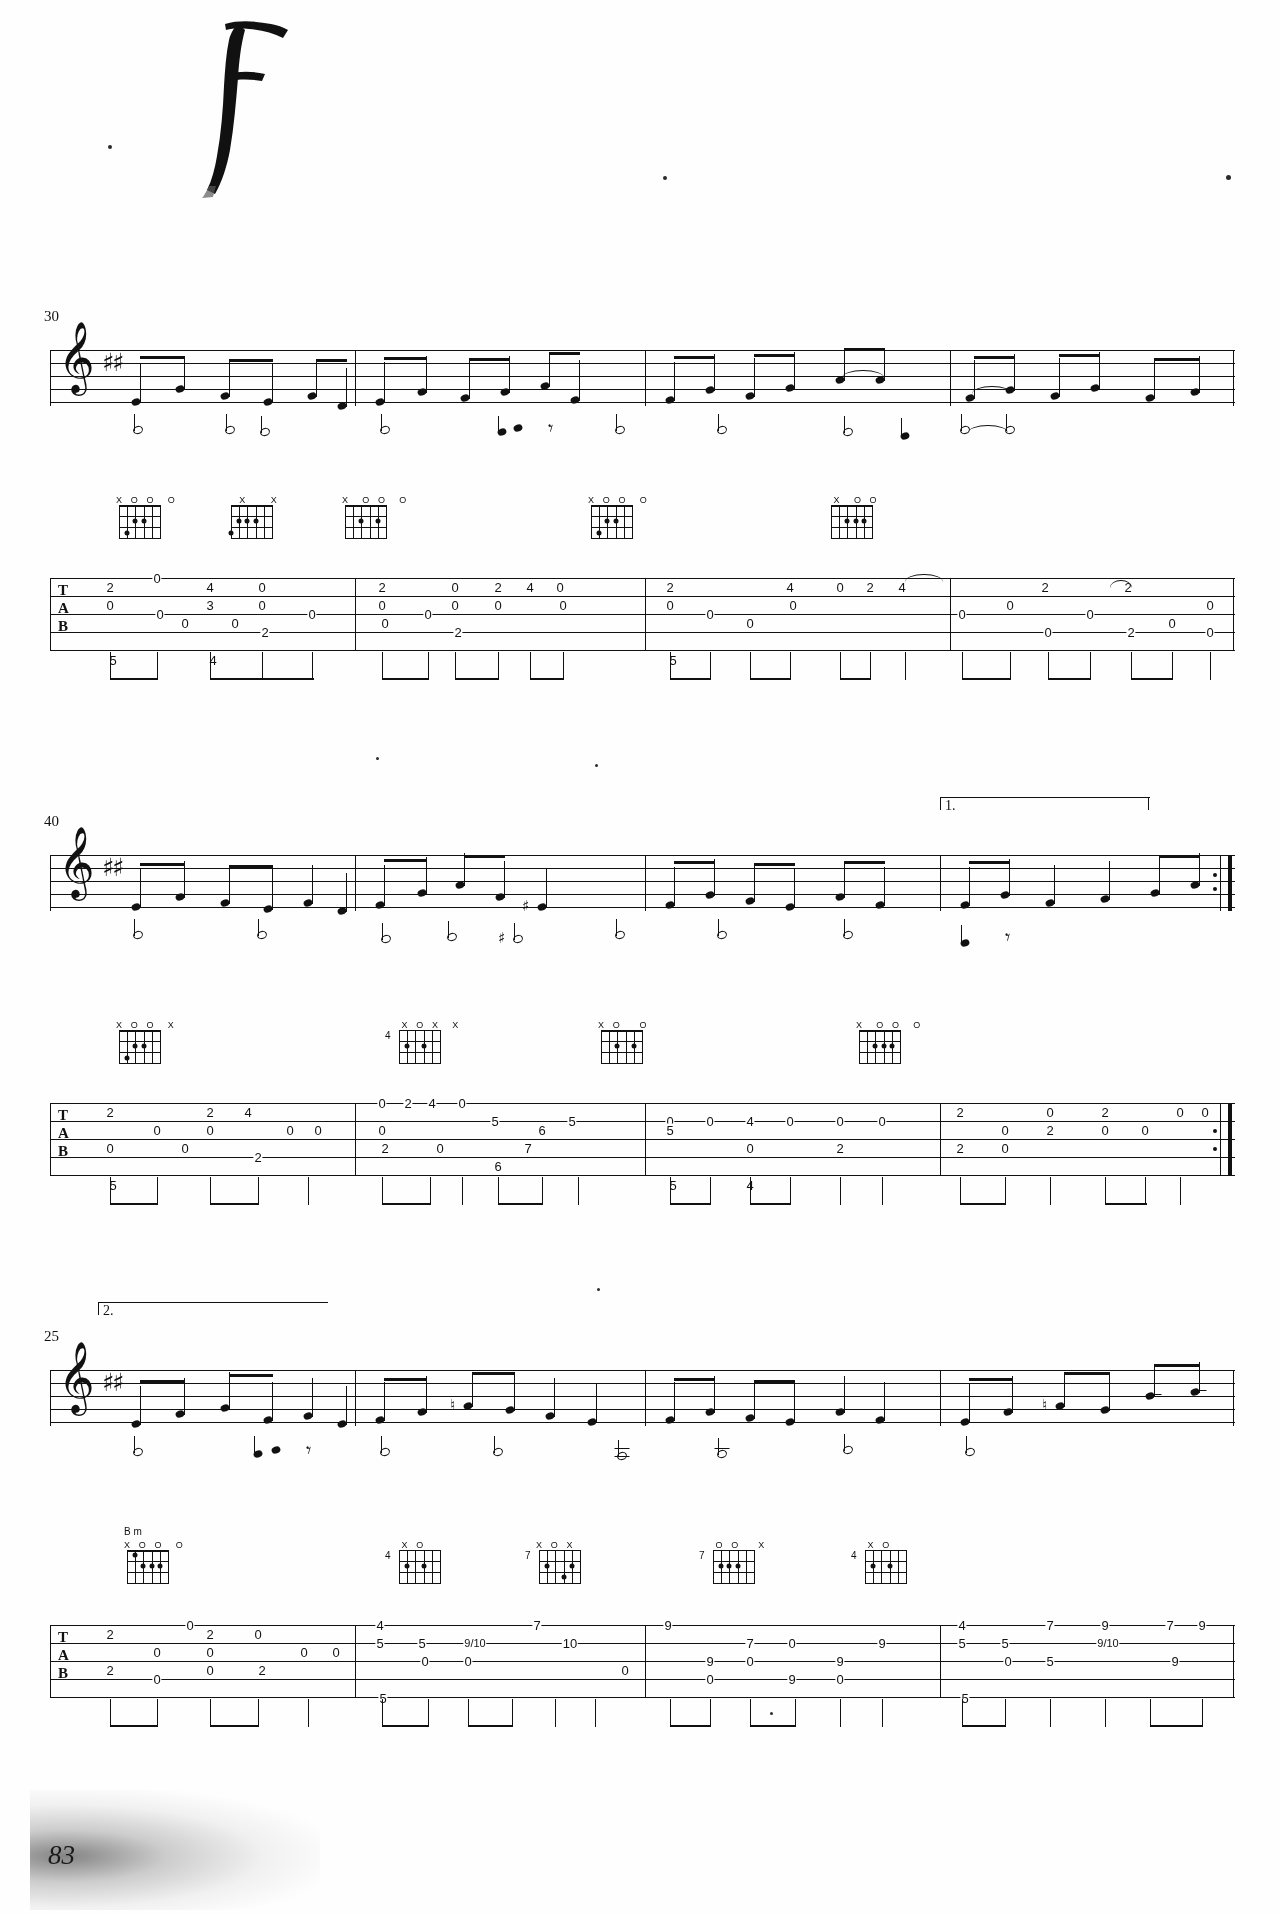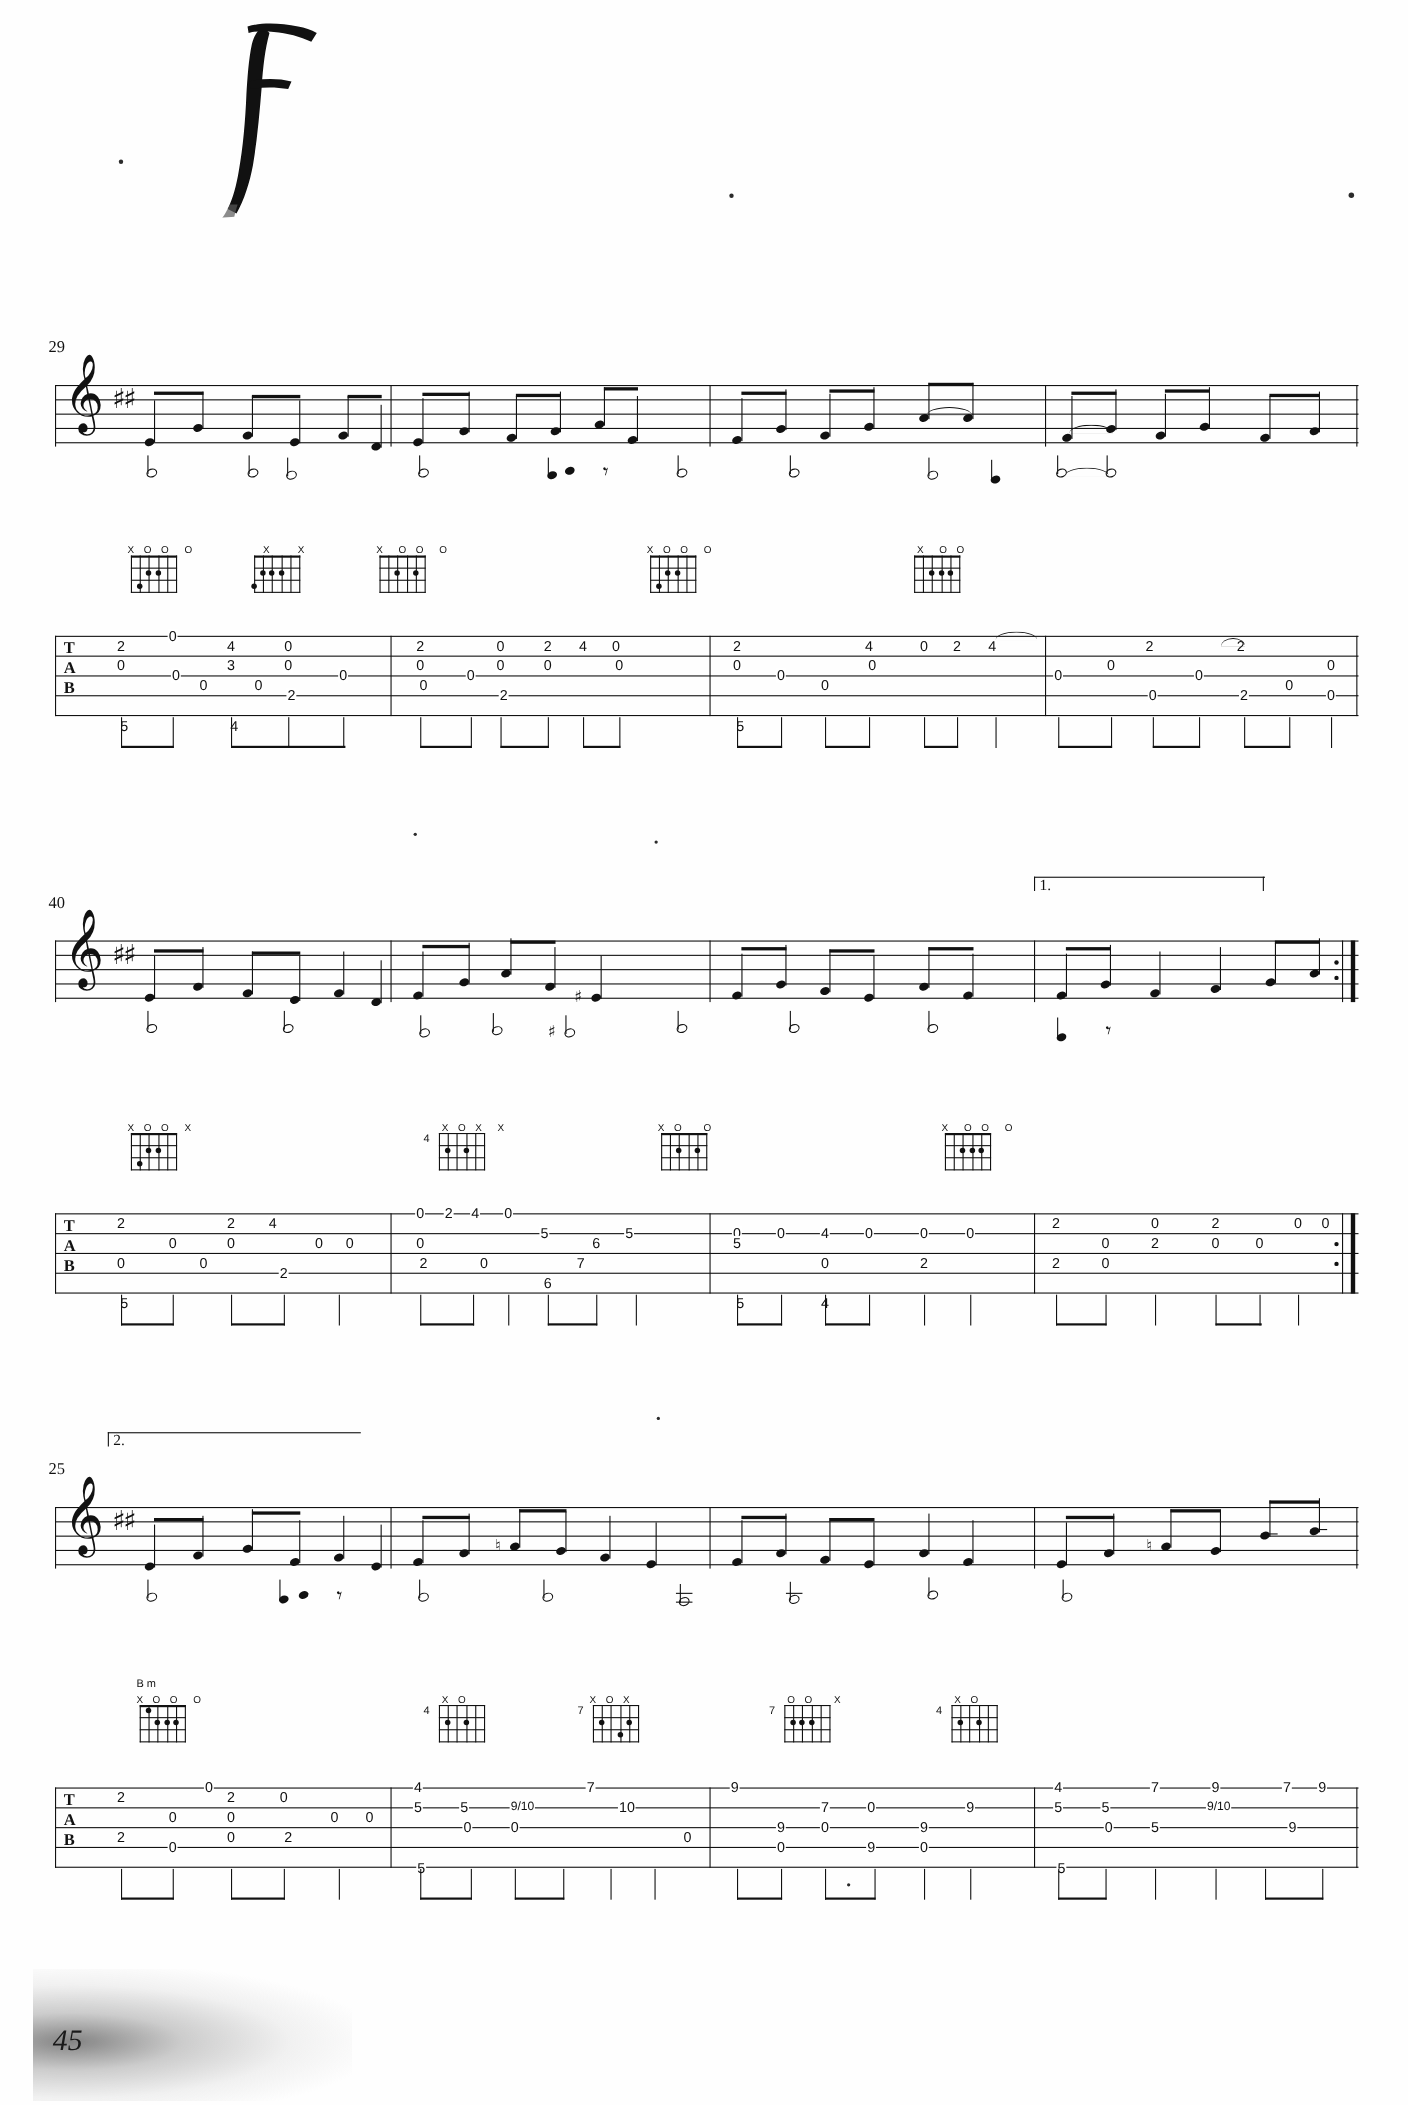--- a/index.html
+++ b/index.html
@@ -319,21 +319,21 @@
 
   <div class="speck" style="left:108px;top:145px;width:4px;height:4px;"></div>
   <div class="speck" style="left:663px;top:176px;width:4px;height:4px;"></div>
   <div class="speck" style="left:1226px;top:175px;width:5px;height:5px;"></div>
   <div class="speck" style="left:595px;top:764px;width:3px;height:3px;"></div>
   <div class="speck" style="left:376px;top:757px;width:3px;height:3px;"></div>
   <div class="speck" style="left:597px;top:1288px;width:3px;height:3px;"></div>
   <div class="speck" style="left:770px;top:1712px;width:3px;height:3px;"></div>
 
   <div class="system" style="top:330px;">
-    <div class="sysnum" style="left:-6px; top:-22px;">29</div>
+    <div class="sysnum" style="left:-6px; top:-22px;">30</div>
 
     <div class="staff" style="top:20px;">
       <div class="ln"></div>
         <div class="ln"></div>
         <div class="ln"></div>
         <div class="ln"></div>
         <div class="ln"></div>
     </div>
     <div class="clef" style="left:8px; top:-4px;">𝄞</div>
     <div class="keysig" style="left:52px; top:18px;">♯♯</div>
@@ -1279,14 +1279,14 @@
       <div class="stem" style="left:1000px; top:349px; height:28px;"></div>
       <div class="stem" style="left:1055px; top:349px; height:28px;"></div>
       <div class="stem" style="left:1100px; top:349px; height:28px;"></div>
       <div class="stem" style="left:1152px; top:349px; height:28px;"></div>
       <div class="beam" style="left:912px; top:375px; width:44px;"></div>
       <div class="beam" style="left:1100px; top:375px; width:53px;"></div>
     </div>
   </div>
 
   <div class="smudge"></div>
-  <div class="pagenum">45</div>
+  <div class="pagenum">83</div>
 </div>
 
 </body></html>

